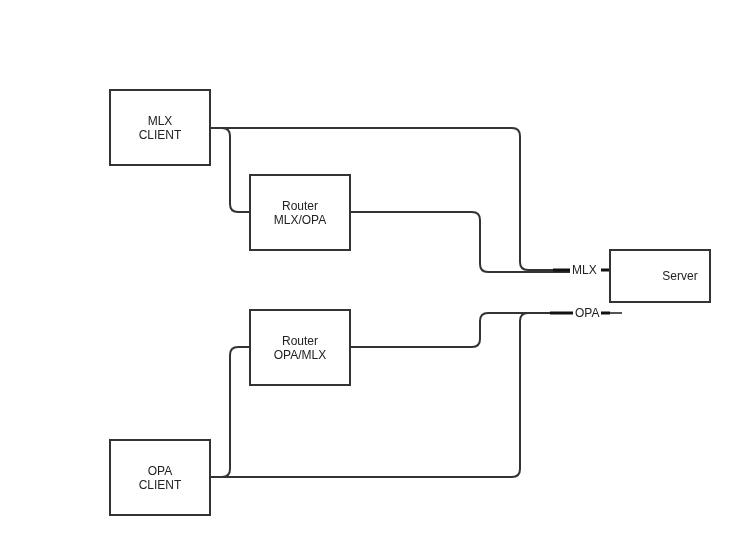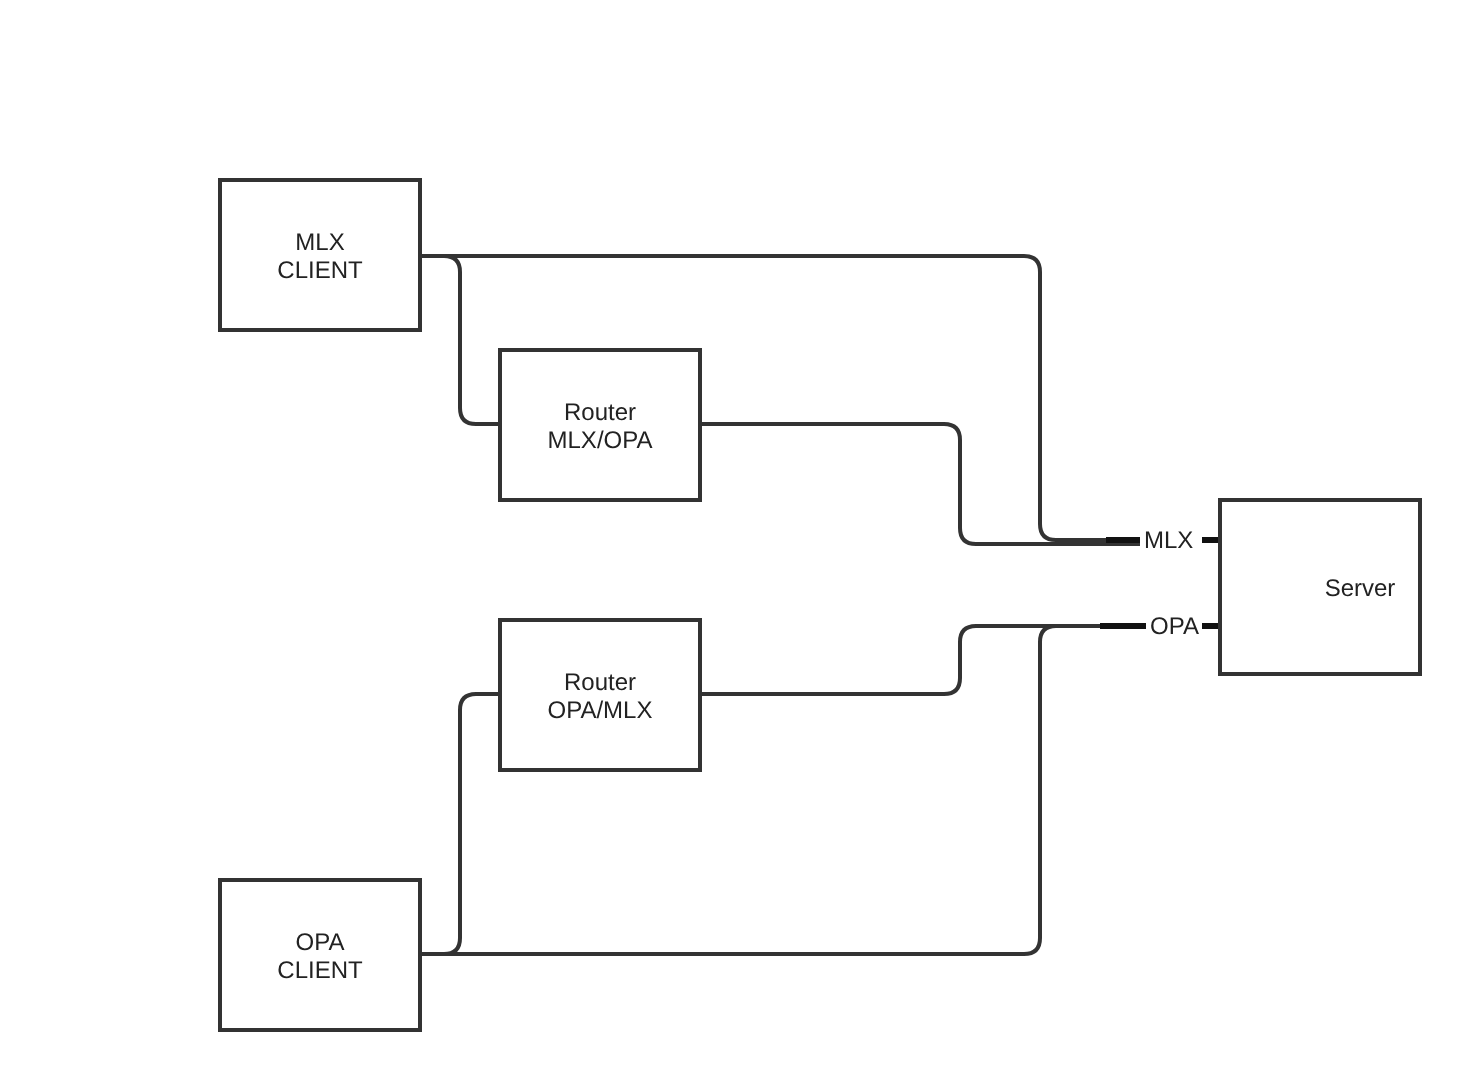--- a/index.html
+++ b/index.html
@@ -34,21 +34,21 @@
       line-height: 14px;
       color: #222222;
     }
     .node .label {
       white-space: pre-line;
     }
     #node-mlx-client { left: 109px; top: 89px; width: 102px; height: 77px; }
     #node-router-mlx-opa { left: 249px; top: 174px; width: 102px; height: 77px; }
     #node-router-opa-mlx { left: 249px; top: 309px; width: 102px; height: 77px; }
     #node-opa-client { left: 109px; top: 439px; width: 102px; height: 77px; }
-    #node-server { left: 609px; top: 249px; width: 102px; height: 89px; padding-left: 40px; }
+    #node-server { left: 609px; top: 249px; width: 102px; height: 54px; padding-left: 40px; }
 
     .port-label {
       position: absolute;
       font-size: 12px;
       line-height: 14px;
       color: #222222;
       background: #ffffff;
       padding: 0 2px;
     }
     #port-mlx { left: 570px; top: 263px; }

